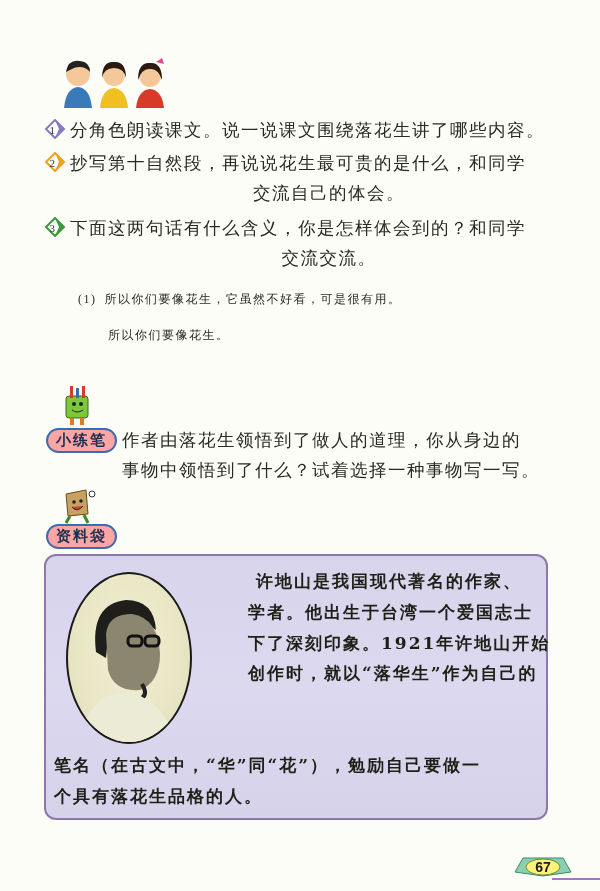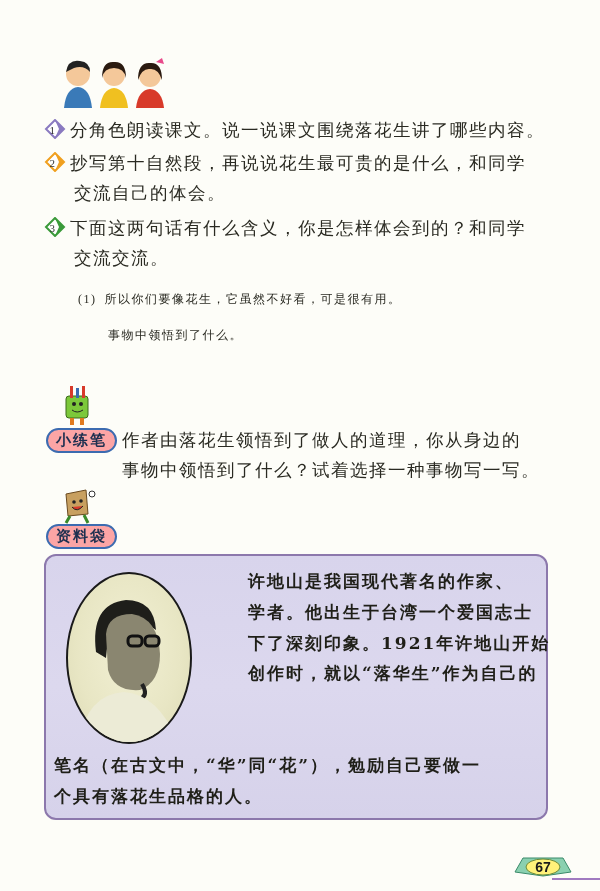--- a/index.html
+++ b/index.html
@@ -7,21 +7,21 @@
     width: 600px; height: 891px; position: relative; overflow: hidden;
     background: #fdfdf8;
     font-family: "DejaVu Serif", "Liberation Serif", serif;
     color: #2a2a22;
   }
   .abs { position: absolute; }
   .kids { left: 58px; top: 56px; width: 112px; height: 52px; }
   .q-row { left: 44px; width: 540px; font-size: 17.5px; line-height: 30px; letter-spacing: 1.5px; }
   .q-badge { display: inline-block; width: 22px; height: 20px; position: relative; vertical-align: -3px; margin-right: 4px; }
   .q-badge svg { position: absolute; left: 0; top: 0; }
-  .q-indent { padding-left: 30px; }
+  .q-indent { padding-left: 30px; text-align: center; }
   .sub-row { left: 78px; width: 510px; font-size: 12px; line-height: 30px; letter-spacing: 1.5px; }
   .sub-num { font-family: "Liberation Serif", serif; margin-right: 8px; }
   .pill {
     display: inline-block; border: 2px solid #3c6bb0; border-radius: 14px;
     background: #fca5a5; color: #1e3050; font-family: "DejaVu Sans", sans-serif;
     font-weight: bold; font-size: 15px; padding: 1px 8px; letter-spacing: 2px;
   }
   .box {
     left: 44px; top: 554px; width: 500px; height: 262px;
     background: linear-gradient(180deg, #d8d4ec 0%, #dcd8ee 50%, #d6d2ea 100%);
@@ -92,21 +92,21 @@
     </span><span>下面这两句话有什么含义，你是怎样体会到的？和同学</span>
   </div>
   <div class="q-indent">交流交流。</div>
 </div>
 
 <div class="abs sub-row" style="top:284px;">
   <span class="sub-num">(1)</span><span>所以你们要像花生，它虽然不好看，可是很有用。</span>
 </div>
 
 <div class="abs sub-row" style="top:320px;">
-  <div style="padding-left:30px;">事物中领悟到了什么。</div>
+  <div style="padding-left:30px;">所以你们要像花生。</div>
 </div>
 
 <div class="abs" style="left:56px; top:386px; width:44px; height:40px;">
   <svg width="44" height="40" viewBox="0 0 44 40">
     <rect x="10" y="10" width="22" height="22" rx="3" fill="#7cc83a" stroke="#3a6a1a"></rect>
     <rect x="14" y="0" width="3" height="12" fill="#d83a2a"></rect>
     <rect x="20" y="2" width="3" height="10" fill="#3a6ab0"></rect>
     <rect x="26" y="0" width="3" height="12" fill="#d83a2a"></rect>
     <circle cx="18" cy="18" r="2" fill="#222"></circle>
       <circle cx="25" cy="18" r="2" fill="#222"></circle>
@@ -144,21 +144,21 @@
   <svg width="122" height="168" viewBox="0 0 122 168">
     <path d="M28 78 Q22 30 58 26 Q86 26 88 56 Q70 42 50 48 Q40 56 38 84 Z" fill="#1e1e1a"></path>
     <path d="M38 60 Q40 40 64 40 Q90 44 92 80 Q92 108 72 116 Q46 118 40 96 Z" fill="#8a8670"></path>
     <rect x="60" y="62" width="14" height="10" rx="4" fill="none" stroke="#111" stroke-width="3"></rect>
     <rect x="77" y="62" width="14" height="10" rx="4" fill="none" stroke="#111" stroke-width="3"></rect>
     <path d="M74 110 Q80 120 74 124" stroke="#222" stroke-width="4" fill="none"></path>
     <path d="M10 168 Q20 120 56 118 Q90 120 110 168 Z" fill="#ecebd6"></path>
   </svg>
 </div>
 
-<div class="abs bio" style="left:248px; top:566px; width:300px;">
+<div class="abs bio" style="left:256px; top:566px; width:300px;">
   <div>许地山是我国现代著名的作家、</div>
 </div>
 <div class="abs bio" style="left:212px; top:597px; width:336px;margin-left:36px;">
   <div>学者。他出生于台湾一个爱国志士</div>
   <div>下了深刻印象。1921年许地山开始</div>
   <div>创作时，就以“落华生”作为自己的</div>
 </div>
 <div class="abs bio" style="left:54px; top:750px; width:490px;">
   <div>笔名（在古文中，“华”同“花”），勉励自己要做一</div>
   <div>个具有落花生品格的人。</div>

